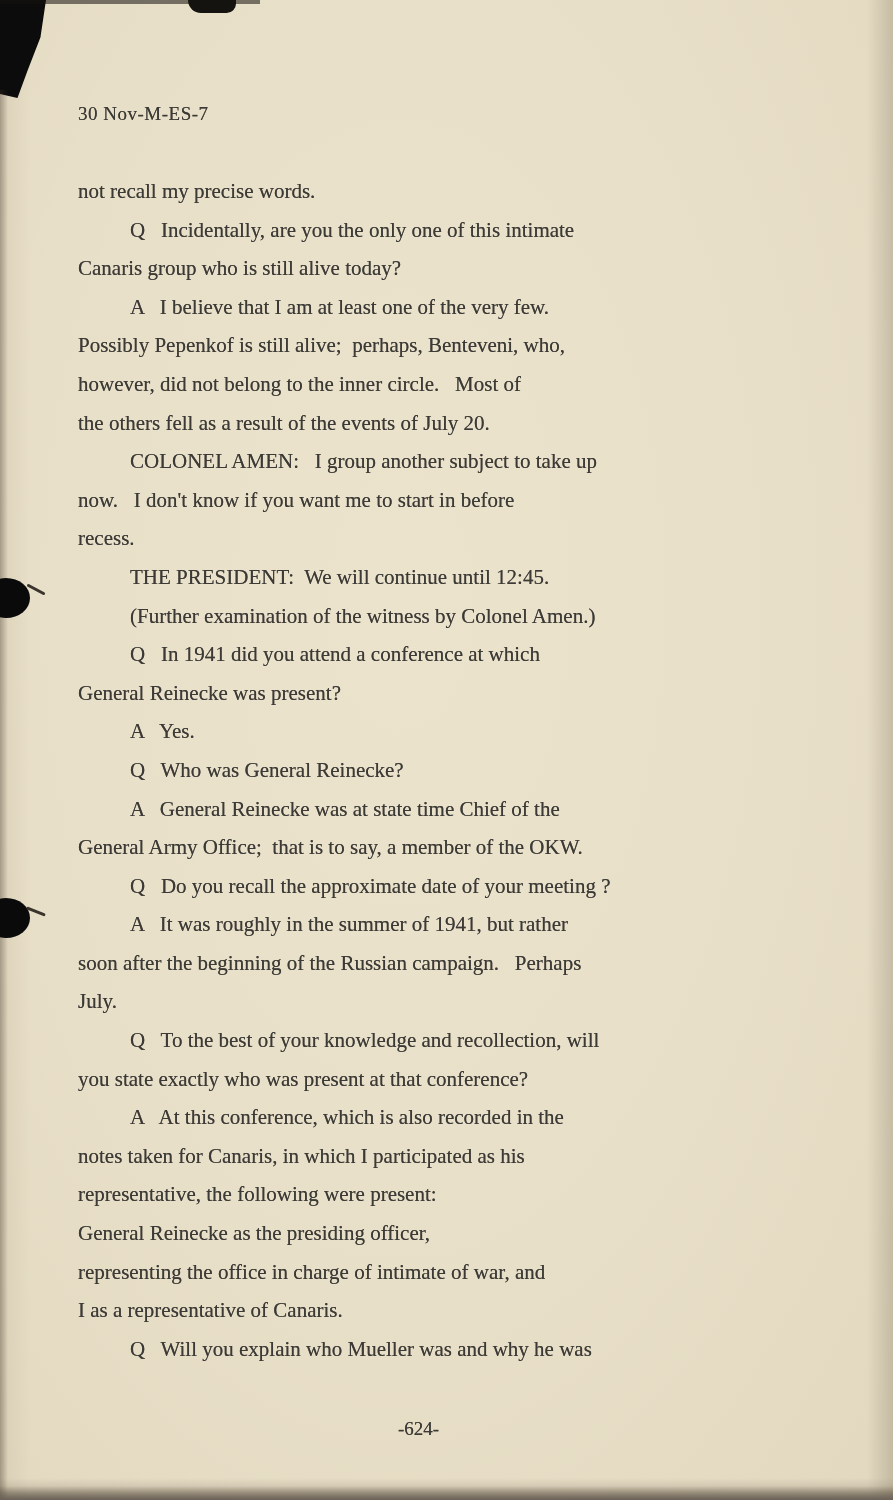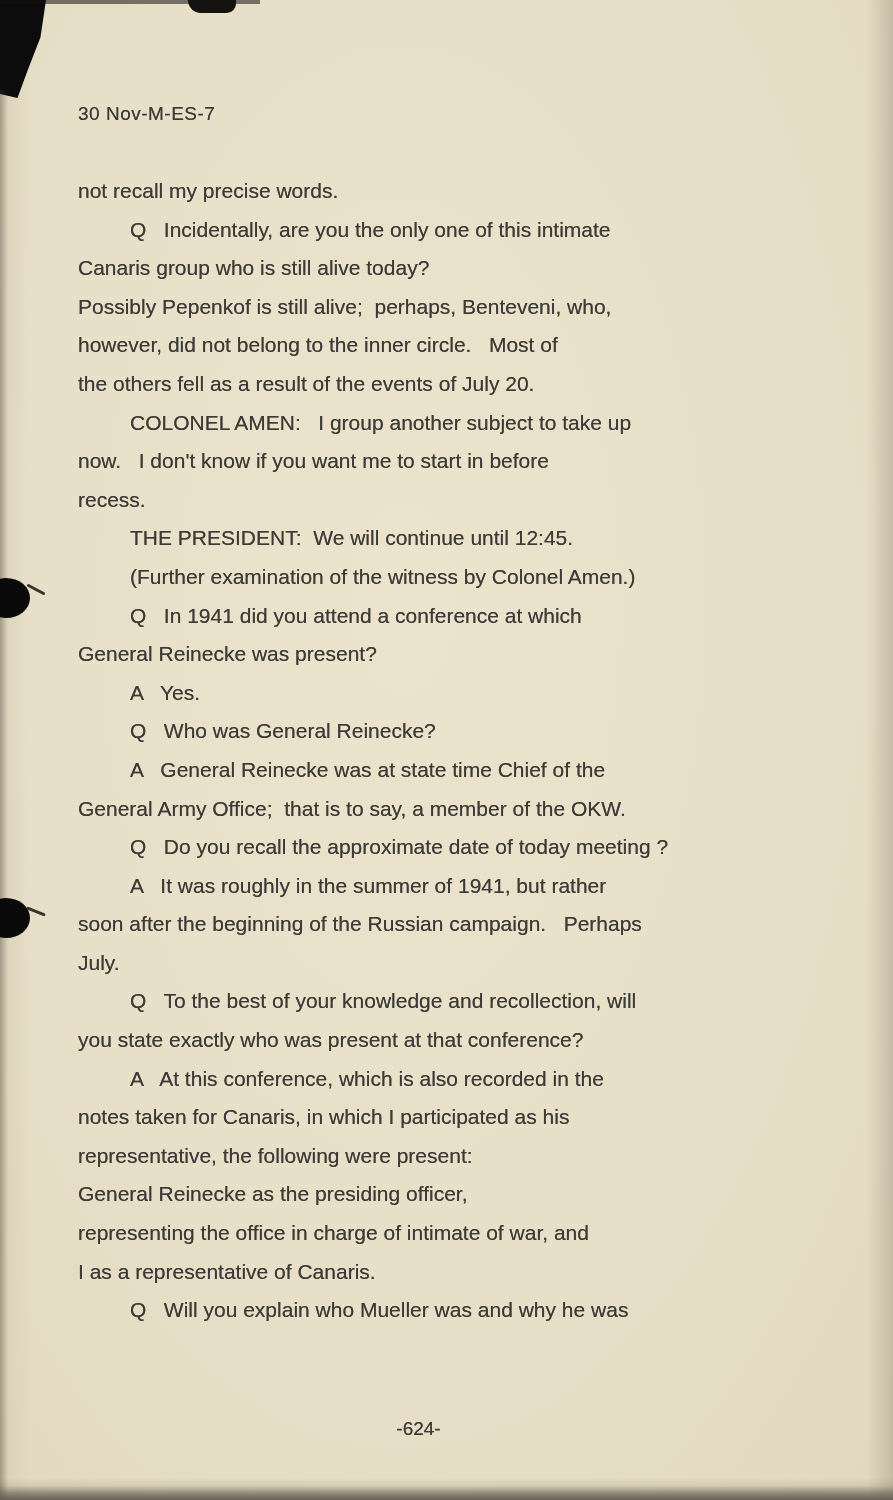--- a/index.html
+++ b/index.html
@@ -11,21 +11,21 @@
     position: relative;
     width: 893px;
     height: 1500px;
     margin: 0 auto;
     background:
       linear-gradient(90deg, rgba(120,100,70,0.10) 0px, rgba(0,0,0,0) 30px),
       linear-gradient(270deg, rgba(90,75,55,0.22) 0px, rgba(0,0,0,0) 26px),
       linear-gradient(0deg, rgba(70,60,45,0.30) 0px, rgba(0,0,0,0) 22px),
       radial-gradient(ellipse at 45% 40%, #ece3cd 0%, #e8dfc8 55%, #e2d8bf 100%);
     overflow: hidden;
-    font-family: Liberation Sans, sans-serif;
+    font-family: Liberation Serif, serif;
     color: var(--ink, #3b3a36);
   }
   .header-line {
     position: absolute;
     left: 78px;
     top: 103px;
     font-size: 19px;
     letter-spacing: 0.5px;
     white-space: pre;
     text-shadow: 0 0 0.6px rgba(45,42,38,0.7);
@@ -134,35 +134,36 @@
   <div class="punch punch-2"></div>
   <div class="punch-squiggle squiggle-2"></div>
   <div class="bottom-dark-band"></div>
 
   <div class="header-line">30 Nov-M-ES-7</div>
 
   <div class="body-lines">
       <div class="line">not recall my precise words.</div>
       <div class="line indent">Q   Incidentally, are you the only one of this intimate</div>
       <div class="line">Canaris group who is still alive today?</div>
+      <div class="line indent">A   I believe that I am at least one of the very few.</div>
       <div class="line">Possibly Pepenkof is still alive;  perhaps, Benteveni, who,</div>
       <div class="line">however, did not belong to the inner circle.   Most of</div>
       <div class="line">the others fell as a result of the events of July 20.</div>
       <div class="line indent">COLONEL AMEN:   I group another subject to take up</div>
       <div class="line">now.   I don't know if you want me to start in before</div>
       <div class="line">recess.</div>
       <div class="line indent">THE PRESIDENT:  We will continue until 12:45.</div>
       <div class="line indent">(Further examination of the witness by Colonel Amen.)</div>
       <div class="line indent">Q   In 1941 did you attend a conference at which</div>
       <div class="line">General Reinecke was present?</div>
       <div class="line indent">A   Yes.</div>
       <div class="line indent">Q   Who was General Reinecke?</div>
       <div class="line indent">A   General Reinecke was at state time Chief of the</div>
       <div class="line">General Army Office;  that is to say, a member of the OKW.</div>
-      <div class="line indent">Q   Do you recall the approximate date of today meeting ?</div>
+      <div class="line indent">Q   Do you recall the approximate date of your meeting ?</div>
       <div class="line indent">A   It was roughly in the summer of 1941, but rather</div>
       <div class="line">soon after the beginning of the Russian campaign.   Perhaps</div>
       <div class="line">July.</div>
       <div class="line indent">Q   To the best of your knowledge and recollection, will</div>
       <div class="line">you state exactly who was present at that conference?</div>
       <div class="line indent">A   At this conference, which is also recorded in the</div>
       <div class="line">notes taken for Canaris, in which I participated as his</div>
       <div class="line">representative, the following were present:</div>
       <div class="line">General Reinecke as the presiding officer,</div>
       <div class="line">representing the office in charge of intimate of war, and</div>

